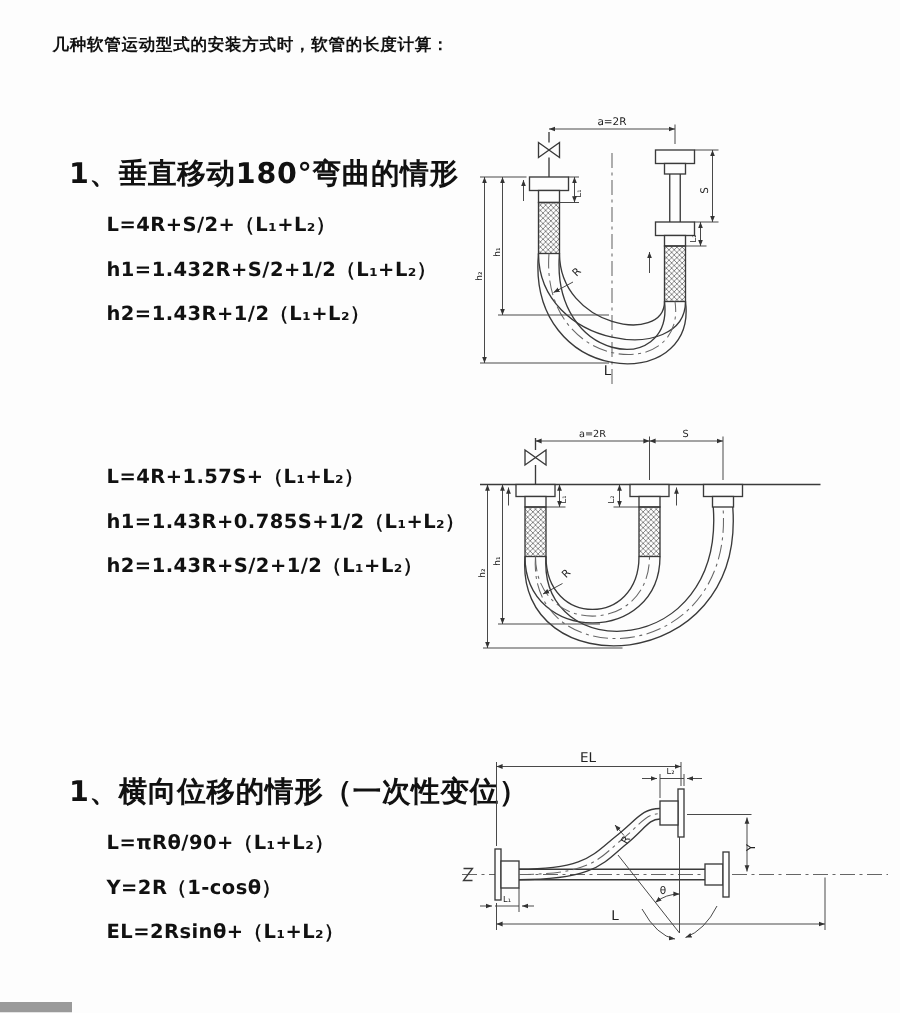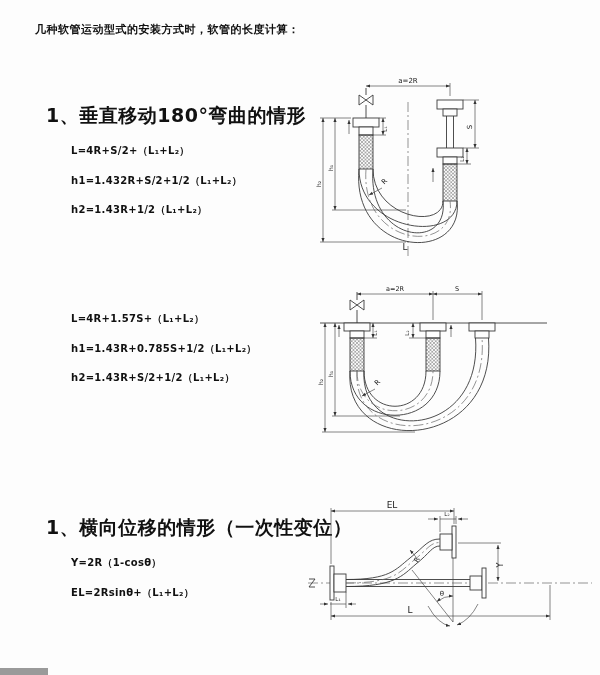--- a/index.html
+++ b/index.html
@@ -3,21 +3,21 @@
 <meta charset="utf-8">
 <style>
   html,body{margin:0;padding:0;}
   body{width:600px;height:675px;position:relative;background:#fdfdfd;overflow:hidden;
        font-family:"DejaVu Sans","Liberation Sans",sans-serif;color:#111;}
   .title{position:absolute;left:35px;top:22px;font-size:11px;font-weight:bold;
          letter-spacing:.5px;white-space:nowrap;}
   .section{position:absolute;left:46px;}
   .heading{font-size:19px;font-weight:bold;letter-spacing:.5px;white-space:nowrap;}
   .formulas{padding-left:25px;margin-top:7px;}
-  .formula{font-size:10px;font-weight:bold;line-height:29.5px;letter-spacing:.3px;white-space:nowrap;}
+  .formula{font-size:13px;font-weight:bold;line-height:29.5px;letter-spacing:.3px;white-space:nowrap;}
   .diagram{position:absolute;}
   svg{display:block;}
   svg text{fill:#222;font-family:"DejaVu Sans","Liberation Sans",sans-serif;}
   .draw{stroke:#3a3a3a;stroke-width:.9;fill:none;}
   .draw-f{stroke:#3a3a3a;stroke-width:.9;fill:#fdfdfd;}
   .dash{stroke:#666;stroke-width:.7;fill:none;stroke-dasharray:10 3 2 3;}
   .dim{stroke:#444;stroke-width:.65;fill:none;}
   .edge-artifact{position:absolute;left:0;top:668px;width:48px;height:7px;background:#9a9a9a;}
 </style>
 </head>
@@ -38,20 +38,21 @@
   <div class="formulas">
     <div class="formula">L=4R+1.57S+（L₁+L₂）</div>
     <div class="formula">h1=1.43R+0.785S+1/2（L₁+L₂）</div>
     <div class="formula">h2=1.43R+S/2+1/2（L₁+L₂）</div>
   </div>
 </div>
 
 <div class="section" style="top:515px">
   <div class="heading">1、横向位移的情形（一次性变位）</div>
   <div class="formulas">
+    <div class="formula">L=πRθ/90+（L₁+L₂）</div>
     <div class="formula">Y=2R（1-cosθ）</div>
     <div class="formula">EL=2Rsinθ+（L₁+L₂）</div>
   </div>
 </div>
 
 <div class="diagram" style="left:313px;top:72px">
 <svg width="270" height="190" viewBox="0 0 270 190">
   <defs>
     <marker id="ar1" viewBox="0 0 10 10" refX="9" refY="5" markerWidth="7" markerHeight="7" orient="auto-start-reverse">
       <path d="M0 1.5 L9 5 L0 8.5 z" fill="#333"></path>

